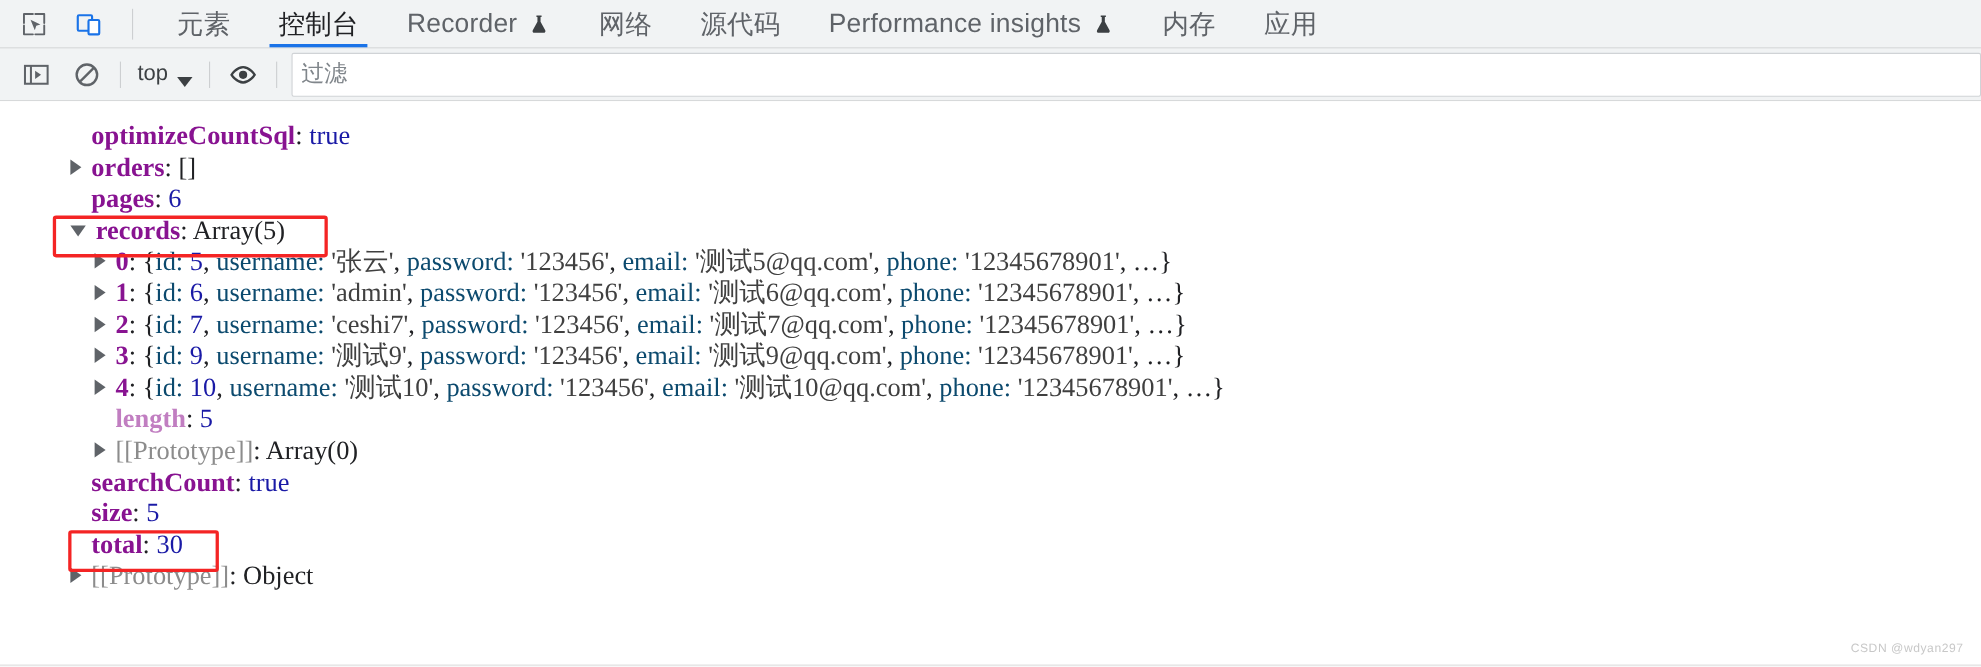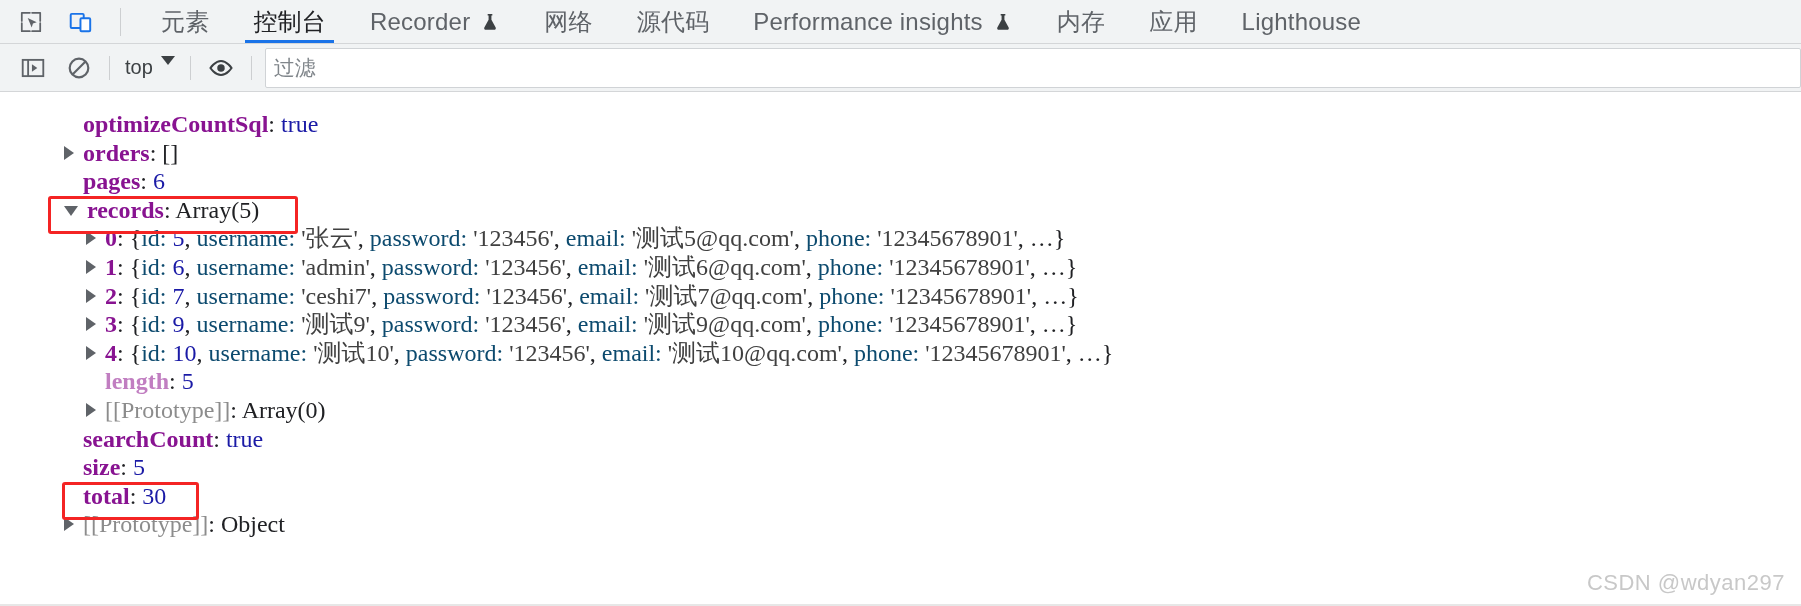--- a/index.html
+++ b/index.html
@@ -100,21 +100,21 @@
     border-radius: 3px;
   }
   .ct-sep {
     width: 1px;
     height: 24px;
     background: #cdcfd1;
     margin: 0 7px;
   }
   .context-select {
     display: flex;
-    align-items: flex-start;
+    align-items: flex-end;
     gap: 8px;
     font-size: 20px;
     color: #3c4043;
     padding: 3px 8px;
     border-radius: 3px;
     white-space: nowrap;
   }
   .caret-down {
     width: 0; height: 0;
     border-left: 7px solid transparent;
@@ -203,21 +203,21 @@
     border: 3px solid #f42424;
     border-radius: 3px;
     pointer-events: none;
     box-sizing: border-box;
   }
 
   .watermark {
     position: absolute;
     right: 16px;
     bottom: 10px;
-    font-size: 22px;
+    font-size: 11px;
     color: #c8c8c8;
     font-family: "Liberation Sans", sans-serif;
     letter-spacing: 0.5px;
   }
   .bottom-rule {
     position: absolute;
     left: 0; right: 0; bottom: 0;
     height: 2px;
     background: #e7e7e7;
   }
@@ -268,23 +268,20 @@
           <svg width="20" height="22" viewBox="0 0 24 24">
             <path d="M9.2 2.5h5.6v1.6h-1.1v5.1l5.1 9.3c.7 1.3-.2 2.9-1.7 2.9H6.9c-1.5 0-2.4-1.6-1.7-2.9l5.1-9.3V4.1H9.2z" fill="#3c4043"></path>
           </svg>
         </span>
       </div>
       <div class="tab cn">
         <span>内存</span>
       </div>
       <div class="tab cn">
         <span>应用</span>
-      </div>
-      <div class="tab cn">
-        <span>Lighthouse</span>
       </div>
     </div>
 </div>
 
 <div class="console-toolbar">
   <div class="ct-btn">
     <svg width="26" height="26" viewBox="0 0 24 24">
       <rect x="2.5" y="4.5" width="19" height="15" stroke="#5f6368" stroke-width="1.7" fill="none"></rect>
       <line x1="7.5" y1="4.5" x2="7.5" y2="19.5" stroke="#5f6368" stroke-width="1.7"></line>
       <path d="M11 8.5l5 3.5-5 3.5z" fill="#5f6368"></path>

